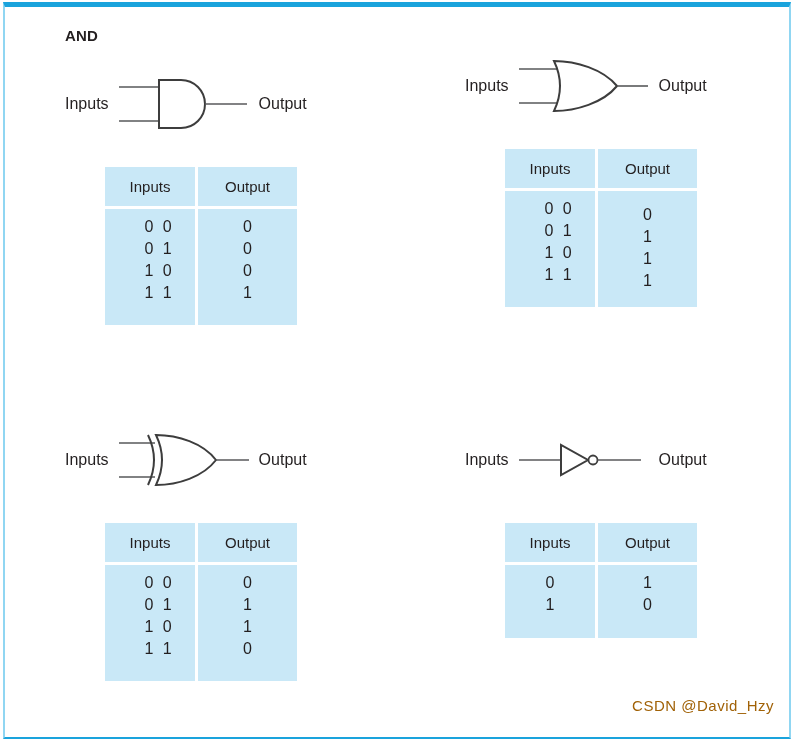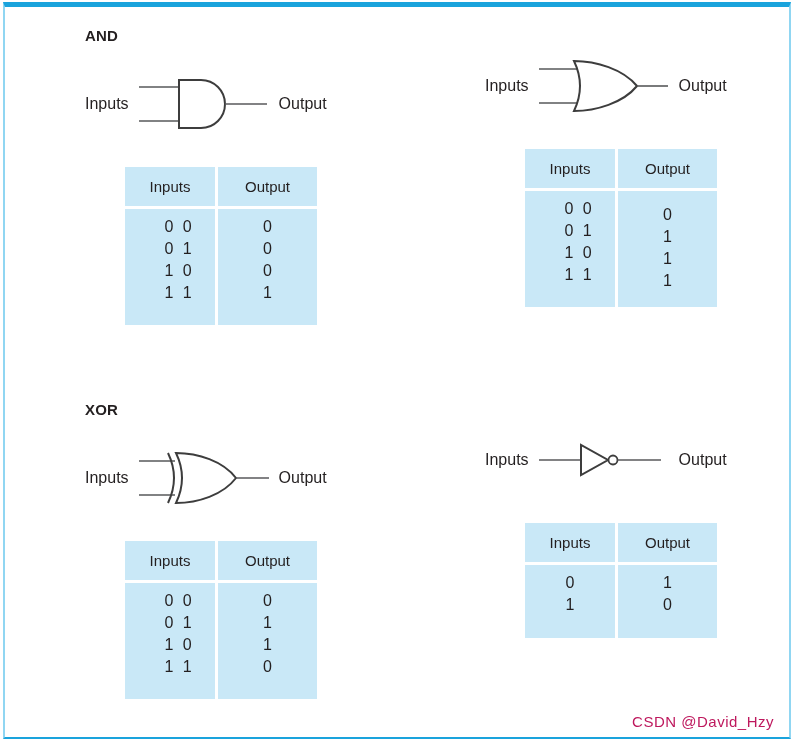--- a/index.html
+++ b/index.html
@@ -17,21 +17,20 @@
     border-top: 5px solid #1AA3DC;
     border-bottom: 2px solid #1AA3DC;
     border-left: 2px solid #90D6F2;
     border-right: 2px solid #90D6F2;
     background: #ffffff;
   }
   .grid {
     display: grid;
     grid-template-columns: 400px 1fr;
     grid-template-rows: 374px auto;
-    margin-left: 20px;
   }
   .quad { padding: 20px 0 0 60px; }
   .gate-name {
     margin: 0;
     font-size: 15px;
     font-weight: bold;
     line-height: 18px;
     letter-spacing: 0.2px;
   }
   .gate-row {
@@ -61,23 +60,23 @@
     font-size: 16px;
     height: 109px;
   }
   .short .bodycell { height: 66px; }
   .offset-down { padding-top: 13px; height: 103px; }
   .val { line-height: 22px; }
   .inputs-col .val { word-spacing: 5px; padding-left: 16px; }
 
   .watermark {
     position: absolute;
-    right: 15px; bottom: 7px;
+    right: 15px; bottom: 23px;
     font-size: 15px;
-    color: #be185d;
+    color: #a16207;
     letter-spacing: 0.5px;
   }
 </style>
 </head>
 <body>
 
 <div class="frame">
   <div class="grid">
 
     <section class="quad">
@@ -139,21 +138,20 @@
             <div class="val">0</div>
             <div class="val">1</div>
             <div class="val">1</div>
             <div class="val">1</div>
           </div>
         </div>
       </div>
     </section>
 
     <section class="quad">
-      <h2 class="gate-name">XOR</h2>
       <div class="gate-row">
         <span class="io-label">Inputs</span>
         <svg class="gate-svg" width="130" height="60" viewBox="0 0 130 60">
           <path d="M0 13 H36 M0 47 H36" stroke="#58595B" stroke-width="1.6" fill="none"></path>
           <path d="M29 5 Q41 30 29 55" stroke="#3D3D3D" stroke-width="2" fill="none"></path>
           <path d="M37 5 C59 5 84 13 97 30 C84 47 59 55 37 55 Q49 30 37 5 Z" stroke="#3D3D3D" stroke-width="2" fill="#ffffff"></path>
           <path d="M97 30 H130" stroke="#58595B" stroke-width="1.6" fill="none"></path>
         </svg>
         <span class="io-label">Output</span>
       </div>

